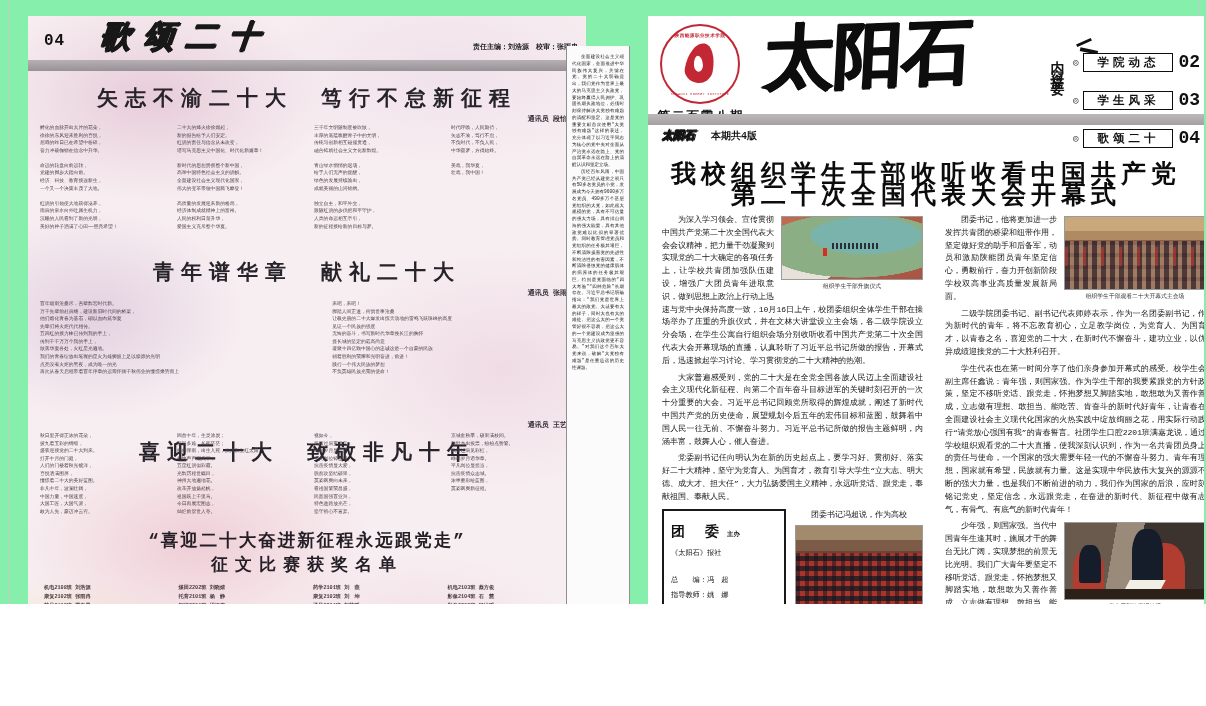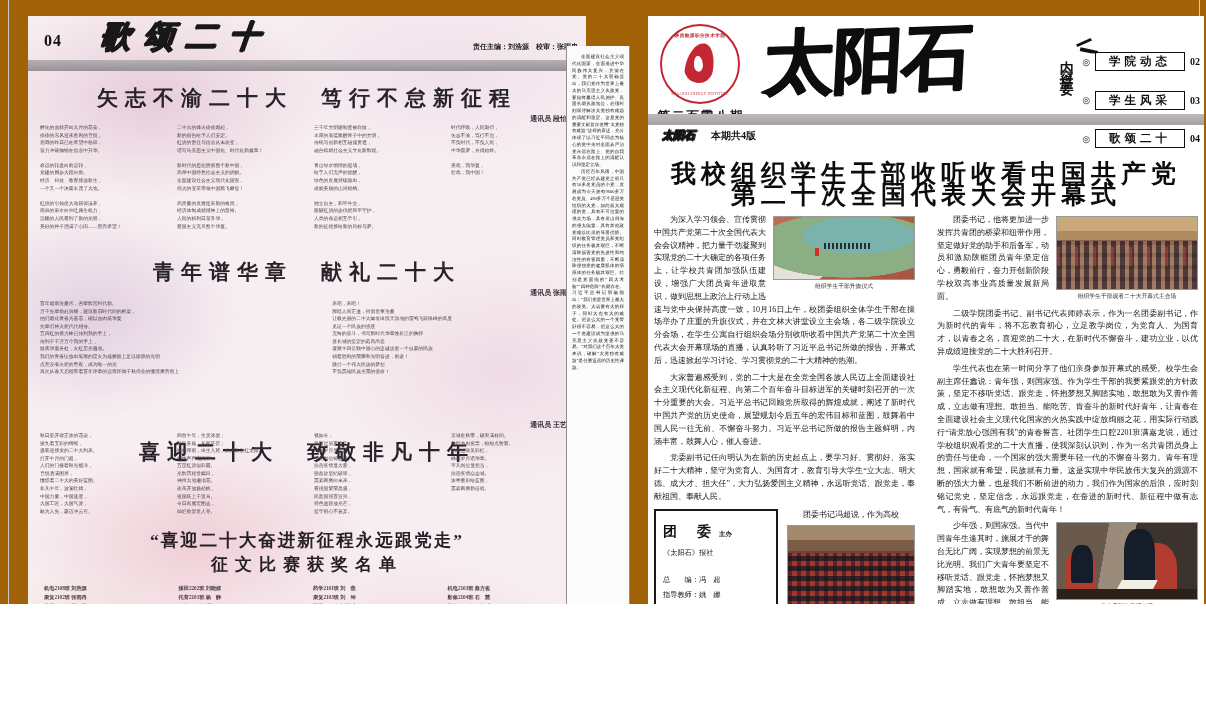--- a/index.html
+++ b/index.html
@@ -1,17 +1,17 @@
 <!DOCTYPE html>
 <html><head>
 <meta charset="utf-8">
 <style>
   html,body{margin:0;padding:0;background:#ffffff;}
-  .canvas{position:relative;width:1206px;height:604px;background:#a16207;overflow:hidden;
-          font-family:Liberation Serif, serif;color:#1a1a1a;}
+  .canvas{position:relative;width:1206px;height:604px;background:#86efac;overflow:hidden;
+          font-family:Liberation Mono, monospace;color:#1a1a1a;}
   .hairline-v{position:absolute;width:1px;background:#c9c9c9;top:0;height:706px;}
   .pre{white-space:pre-line;}
   .fat{text-shadow:1.4px 0 currentColor,-0.8px 0 currentColor,0 1.1px currentColor,0 -0.7px currentColor;}
 
   
   .lpage{position:absolute;left:28px;top:16px;width:558px;height:678px;overflow:hidden;
     background:
       radial-gradient(ellipse 45% 22% at 22% 12%, rgba(228,198,213,.85), transparent 70%),
       radial-gradient(ellipse 50% 20% at 75% 8%, rgba(238,222,232,.8), transparent 70%),
       radial-gradient(ellipse 38% 22% at 12% 44%, rgba(214,189,214,.6), transparent 70%),
@@ -57,27 +57,27 @@
   .flourish{position:absolute;left:426px;top:22px;width:26px;height:20px;}
   .flourish i{position:absolute;display:block;background:#111;}
   .flourish .s1{left:2px;top:3px;width:16px;height:3px;transform:rotate(-24deg);}
   .flourish .s2{left:6px;top:11px;width:18px;height:3.5px;transform:rotate(12deg);border-radius:0 0 60% 0;}
   .toc{position:absolute;right:4px;top:34px;display:flex;gap:7px;}
   .toc-label{writing-mode:vertical-rl;font-size:14px;font-weight:800;letter-spacing:7px;color:#161616;height:100px;}
   .toc-rows{display:flex;flex-direction:column;justify-content:space-between;height:96px;padding-top:2px;}
   .toc-row{display:flex;align-items:center;gap:5px;}
   .toc-dot{font-size:9px;color:#222;}
   .toc-box{border:1.5px solid #0e0e0e;font-size:11.5px;font-weight:800;letter-spacing:4px;padding:1px 0;width:88px;text-align:center;color:#101010;}
-  .toc-num{font-size:10px;font-weight:800;color:#101010;}
+  .toc-num{font-size:18px;font-weight:800;color:#101010;}
   .graybar2{position:absolute;left:0;top:98px;width:100%;height:11px;background:linear-gradient(#bdb8ba,#a5a0a2);}
   .subline{position:absolute;left:14px;top:112px;display:flex;gap:16px;align-items:baseline;}
   .subline .brand{font-size:11px;font-weight:900;font-style:italic;color:#141414;}
   .subline .note{font-size:10px;font-weight:800;color:#141414;}
   .r-head{position:absolute;width:100%;text-align:center;font-size:25px;font-weight:900;letter-spacing:5px;color:#0c0c0c;}
-  .body{position:absolute;left:6px;top:198px;width:544px;height:456px;display:flex;gap:22px;overflow:hidden;}
+  .body{position:absolute;left:14px;top:198px;width:544px;height:456px;display:flex;gap:22px;overflow:hidden;}
   .acol{flex:1;font-size:8px;line-height:1.6;text-align:justify;color:#151515;}
   .acol p{margin:0 0 4px;text-indent:2em;}
   .fl{float:right;width:142px;margin:2px 0 3px 7px;}
   .caption{font-size:5.8px;text-align:center;color:#2e2e2e;margin-top:2px;}
   .photo{position:relative;width:100%;border:1px solid #9a9a9a;box-sizing:border-box;overflow:hidden;}
 
   .ph1{height:64px;background:
     radial-gradient(ellipse 40% 30% at 60% 30%, #79b3ab 0 99%, transparent 100%),
     radial-gradient(ellipse 66% 52% at 52% 46%, #8cae85 0 99%, transparent 100%),
     radial-gradient(ellipse 26% 20% at 10% 90%, #e6e2da 0 99%, transparent 100%),

